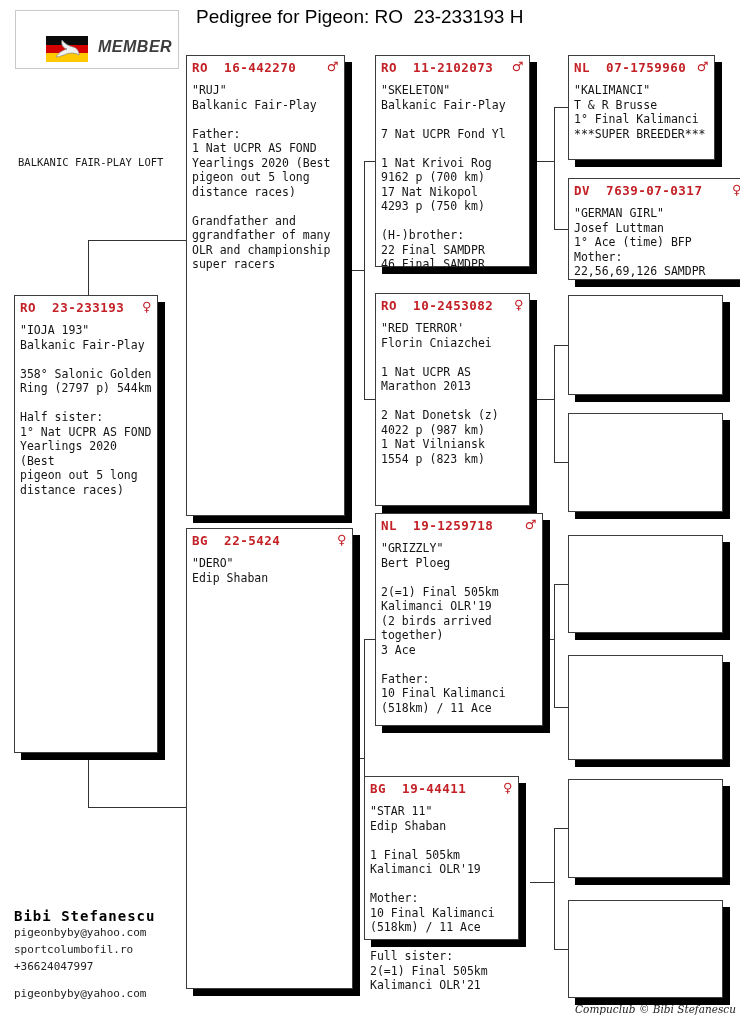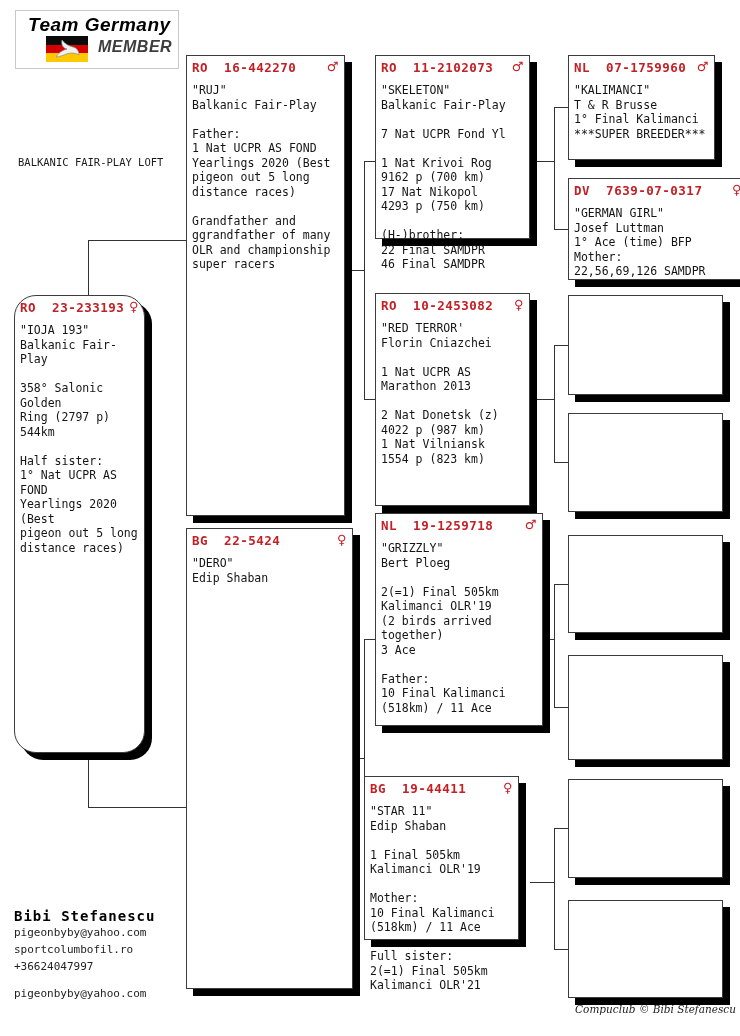--- a/index.html
+++ b/index.html
@@ -34,29 +34,29 @@
   .contact-line.repeat{margin-top:10px;}
   .credit{position:absolute;right:4px;top:1003px;font-family:"DejaVu Serif",serif;
           font-style:italic;font-size:10.5px;color:#222;}
 </style>
 </head>
 <body>
 
 <div class="page">
 
   <div class="logo">
-    <div class="logo-team">Team Germany</div>
     <div class="logo-flag">
       <svg width="34" height="24" viewBox="0 0 34 24">
         <path d="M6 20 C10 14 14 13 17 12 C13 11 11 8 12 3 C15 7 19 9 23 10 C27 11 29 14 29 18 C24 15 18 16 14 18 C11 19 8 20 6 20 Z" fill="#f0f0f0" stroke="#8a8a8a" stroke-width="0.7"></path>
       </svg>
     </div>
     <div class="logo-member">MEMBER</div>
   </div>
 
+  <div class="title">Pedigree for Pigeon: RO  23-233193 H</div>
   <div class="loft">BALKANIC FAIR-PLAY LOFT</div>
 
   <div class="cline" style="left:88px;top:240px;width:1px;height:56px;"></div>
   <div class="cline" style="left:88px;top:240px;width:98px;height:1px;"></div>
   <div class="cline" style="left:88px;top:752px;width:1px;height:56px;"></div>
   <div class="cline" style="left:88px;top:807px;width:98px;height:1px;"></div>
 
   <div class="cline" style="left:345px;top:270px;width:19px;height:1px;"></div>
   <div class="cline" style="left:364px;top:161px;width:1px;height:239px;"></div>
   <div class="cline" style="left:364px;top:161px;width:11px;height:1px;"></div>
@@ -80,21 +80,21 @@
   <div class="cline" style="left:530px;top:639px;width:24px;height:1px;"></div>
   <div class="cline" style="left:554px;top:584px;width:1px;height:124px;"></div>
   <div class="cline" style="left:554px;top:584px;width:14px;height:1px;"></div>
   <div class="cline" style="left:554px;top:707px;width:14px;height:1px;"></div>
 
   <div class="cline" style="left:530px;top:882px;width:24px;height:1px;"></div>
   <div class="cline" style="left:554px;top:828px;width:1px;height:122px;"></div>
   <div class="cline" style="left:554px;top:828px;width:14px;height:1px;"></div>
   <div class="cline" style="left:554px;top:949px;width:14px;height:1px;"></div>
 
-  <div class="pbox" style="left:14px;top:295px;width:131px;height:458px;border-radius:22px;">
+  <div class="pbox" style="left:14px;top:295px;width:144px;height:458px;">
     <div class="box-header">
       <span class="ring">RO  23-233193</span>
       <span class="sex">♀</span>
     </div>
     <div class="box-body">"IOJA 193"
 Balkanic Fair-Play
 
 358° Salonic Golden
 Ring (2797 p) 544km
 
@@ -127,21 +127,21 @@
 
   <div class="pbox" style="left:186px;top:528px;width:167px;height:461px;">
     <div class="box-header">
       <span class="ring">BG  22-5424</span>
       <span class="sex">♀</span>
     </div>
     <div class="box-body">"DERO"
 Edip Shaban</div>
   </div>
 
-  <div class="pbox" style="left:375px;top:55px;width:155px;height:184px;">
+  <div class="pbox" style="left:375px;top:55px;width:155px;height:212px;">
     <div class="box-header">
       <span class="ring">RO  11-2102073</span>
       <span class="sex">♂</span>
     </div>
     <div class="box-body">"SKELETON"
 Balkanic Fair-Play
 
 7 Nat UCPR Fond Yl
 
 1 Nat Krivoi Rog

